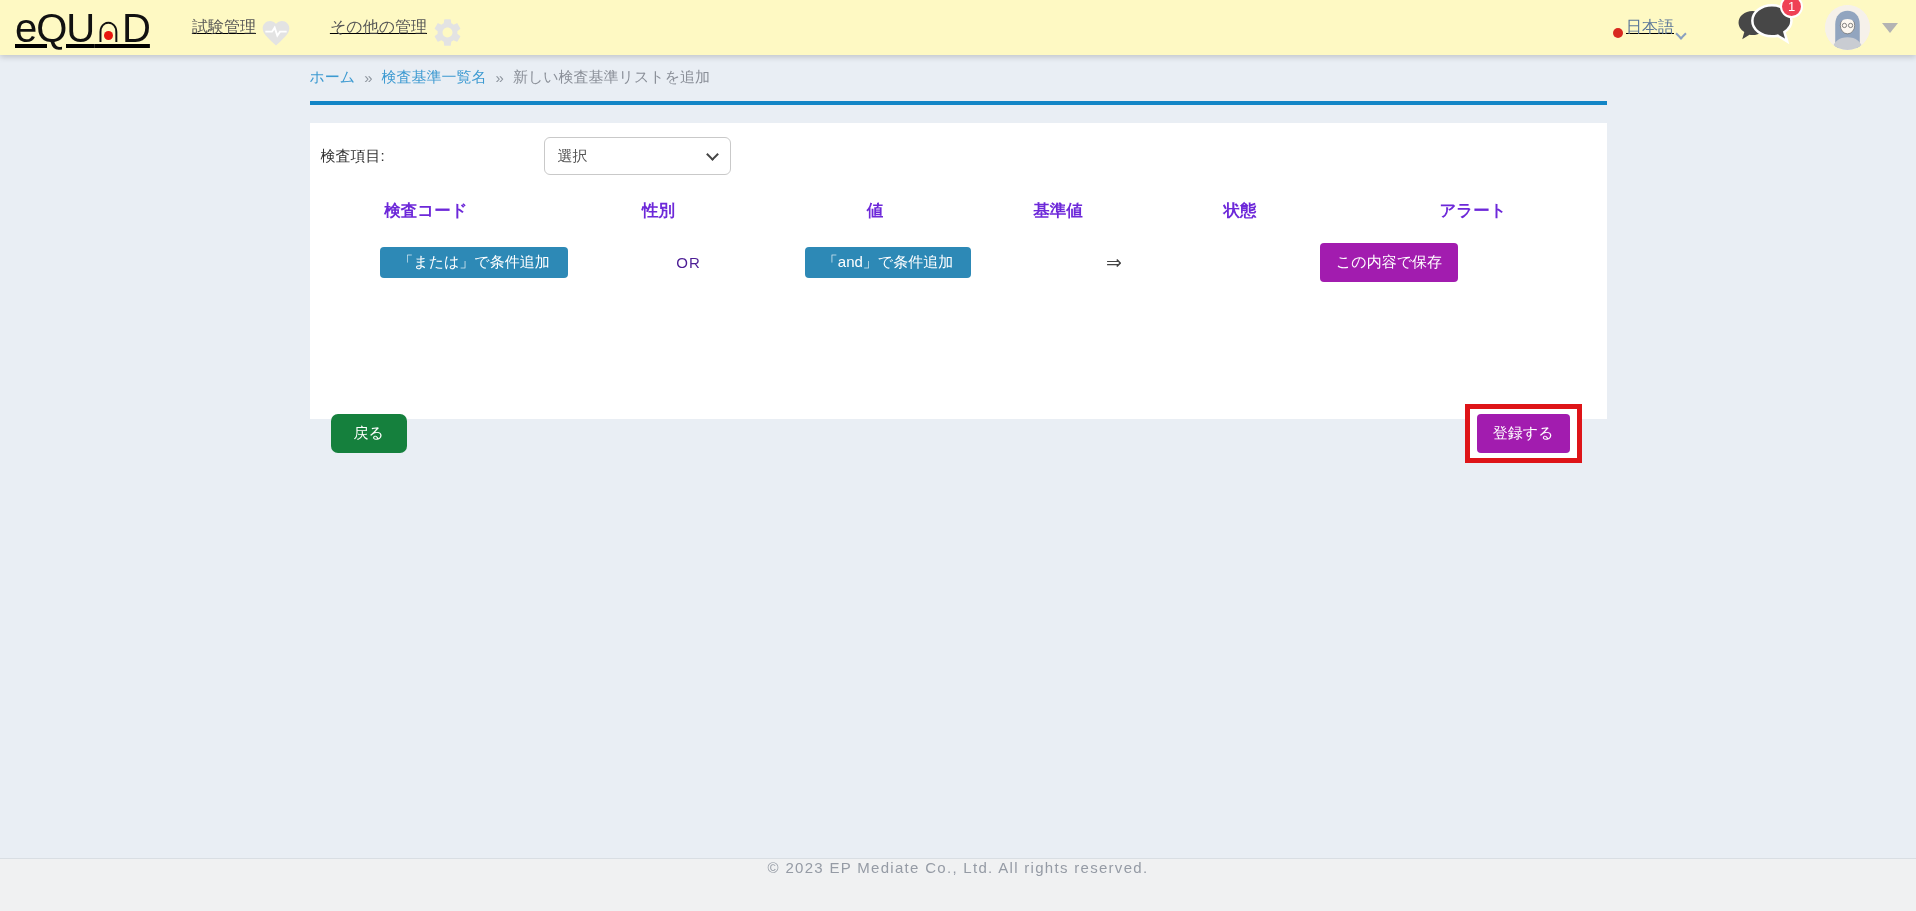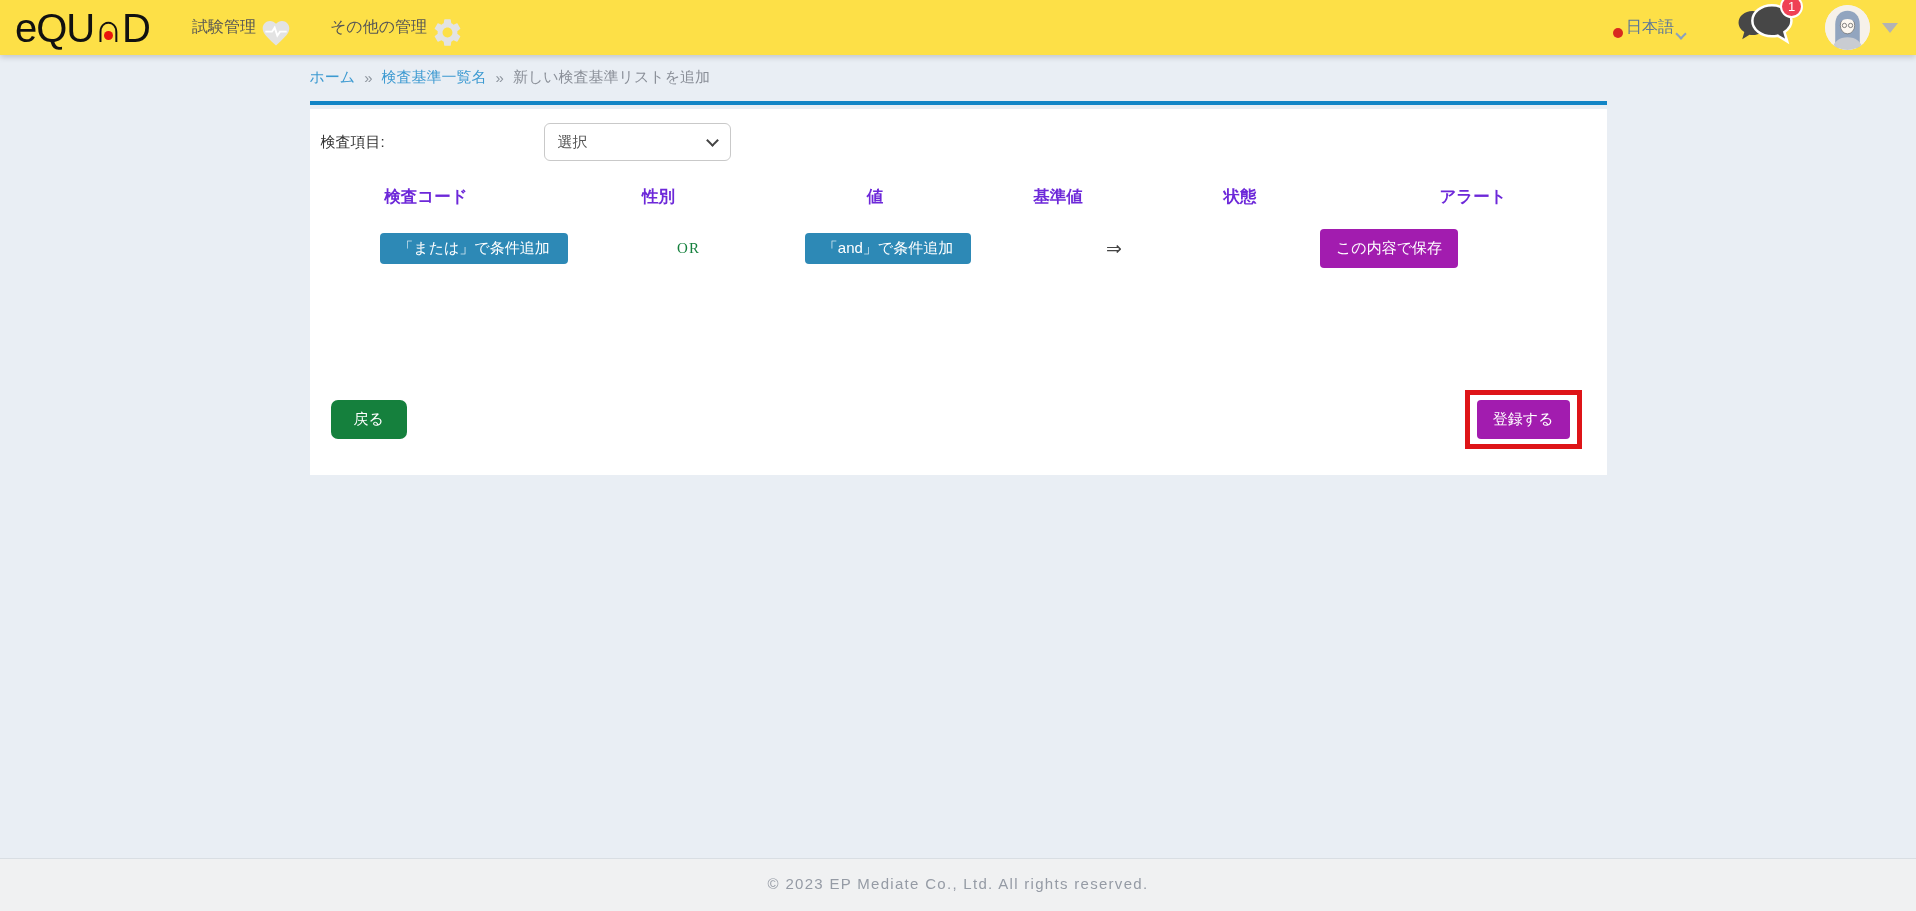--- a/index.html
+++ b/index.html
@@ -5,25 +5,25 @@
   * { box-sizing: border-box; margin: 0; padding: 0; }
   html, body { width: 1916px; height: 911px; overflow: hidden; }
   body {
     font-family: "Liberation Sans", "DejaVu Sans", sans-serif;
     background: #e9eef4;
     display: flex; flex-direction: column;
   }
 
   
   .header {
-    height: 55px; background: #fde047; flex: 0 0 55px;
+    height: 55px; background: #fef9c3; flex: 0 0 55px;
     display: flex; align-items: center;
     padding: 0 18px 0 15px;
     box-shadow: 0 2px 6px rgba(0,0,0,0.18);
-    position: relative; z-index: 5;
+    position: relative; z-index: 5; text-decoration: underline;
   }
   .logo { display: flex; align-items: baseline; font-size: 40px; color: #111;
           letter-spacing: -1px; cursor: pointer; line-height: 1; }
   .logo .cap { position: relative; display: inline-block; }
   .logo-dot { position: absolute; left: 50%; top: 58%; width: 9px; height: 9px;
               margin-left: -4.5px; border-radius: 50%; background: #e8150d; }
   .nav { display: flex; align-items: center; margin-left: 42px; gap: 38px; }
   .nav-item { display: flex; align-items: center; cursor: pointer; }
   .nav-item .lbl { font-size: 16px; color: #555; }
   .nav-item .nico { margin-left: 4px; margin-bottom: -14px; }
@@ -45,21 +45,21 @@
 
   
   .main { flex: 1 1 auto; }
   .wrapper { width: 1297px; margin: 0 auto; }
   .breadcrumb { padding-top: 13px; font-size: 15px; display: flex; align-items: center; gap: 9px; }
   .crumb-link { color: #3d9ad1; text-decoration: none; cursor: pointer; }
   .crumb-sep { color: #8e959e; font-size: 15px; }
   .crumb-current { color: #8a8f98; }
   .blue-line { margin-top: 14px; height: 4px; background: #1285c6; }
 
-  .card { margin-top: 4px; background: #ffffff; height: 366px; }
+  .card { margin-top: 18px; background: #ffffff; height: 296px; }
   .field-row { display: flex; align-items: center; padding: 14px 0 0 11px; }
   .field-label { width: 223px; font-size: 15px; color: #333; }
   .select { width: 187px; height: 38px; background: #fff; border: 1px solid #c9c9c9;
             border-radius: 6px; display: flex; align-items: center; justify-content: space-between;
             padding: 0 13px; cursor: pointer; }
   .select-value { font-size: 15px; color: #555; }
   .select-chev { width: 9px; height: 9px; border-right: 2px solid #444; border-bottom: 2px solid #444;
                  transform: rotate(45deg); margin-top: -4px; }
 
   .grid-head { display: flex; margin-top: 25px; }
@@ -69,31 +69,31 @@
   .c1 { width: 233px; } .c2 { width: 232px; } .c3 { width: 201px; }
   .c4 { width: 165px; } .c5 { width: 199px; } .c6 { width: 267px; }
   .sh1 { transform: translateX(48px); } .sh2 { transform: translateX(30px); }
   .sh3 { transform: translateX(13px); } .sh4 { transform: translateX(56px); }
   .sh6 { transform: translateX(-84px); }
 
   .btn { border: none; color: #fff; font-size: 15px; cursor: pointer;
          font-family: "Liberation Sans", sans-serif; }
   .btn-blue { background: #2d89b6; border-radius: 4px; padding: 6px 18px; }
   .btn-teal { background: #a21caf; border-radius: 4px; padding: 10px 16px; }
-  .or-text { font-size: 15px; color: #15803d; letter-spacing: 1px; font-family: Liberation Serif, serif; }
+  .or-text { font-size: 15px; color: #4c1d95; letter-spacing: 1px; }
   .arrow-text { font-size: 19px; color: #444; }
 
   .bottom-row { display: flex; justify-content: space-between; align-items: center;
                 margin-top: 122px; padding: 0 25px 0 21px; }
   .btn-back { background: #15803d; border-radius: 7px; padding: 10px 23px; font-size: 15px; }
   .highlight-box { border: 5px solid #de1418; padding: 5px 7px; background: #fff; }
 
   
   .footer { flex: 0 0 53px; background: #f0f1f2; border-top: 1px solid #d9dee3;
-            display: flex; justify-content: center; padding-top: 16px; }
+            display: flex; justify-content: center; }
   .footer-text { font-size: 15px; color: #959ba5; letter-spacing: 1.3px; }
 </style>
 </head>
 <body>
 
 <div class="header">
   <div class="logo">
     <span>eQU</span>
       <span class="cap"><span>∩</span><span class="logo-dot"></span></span>
       <span>D</span>

